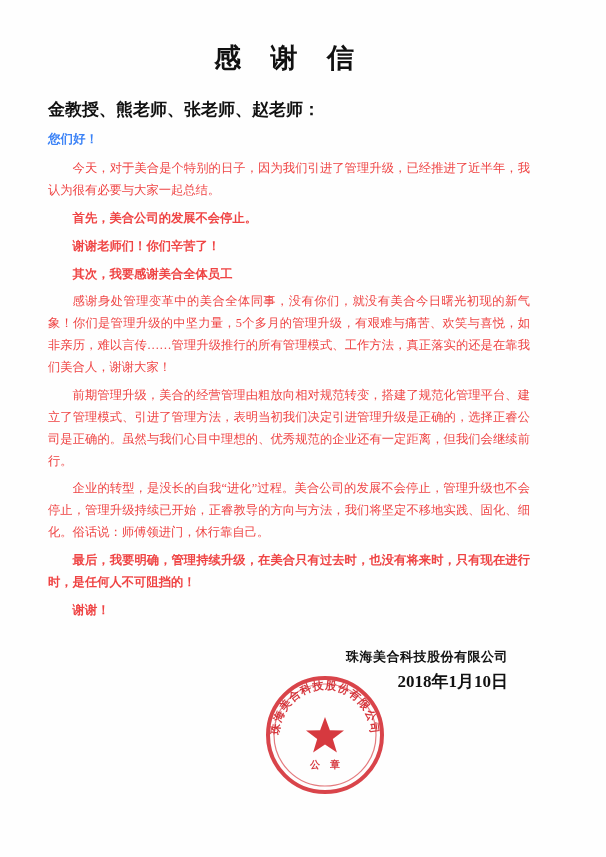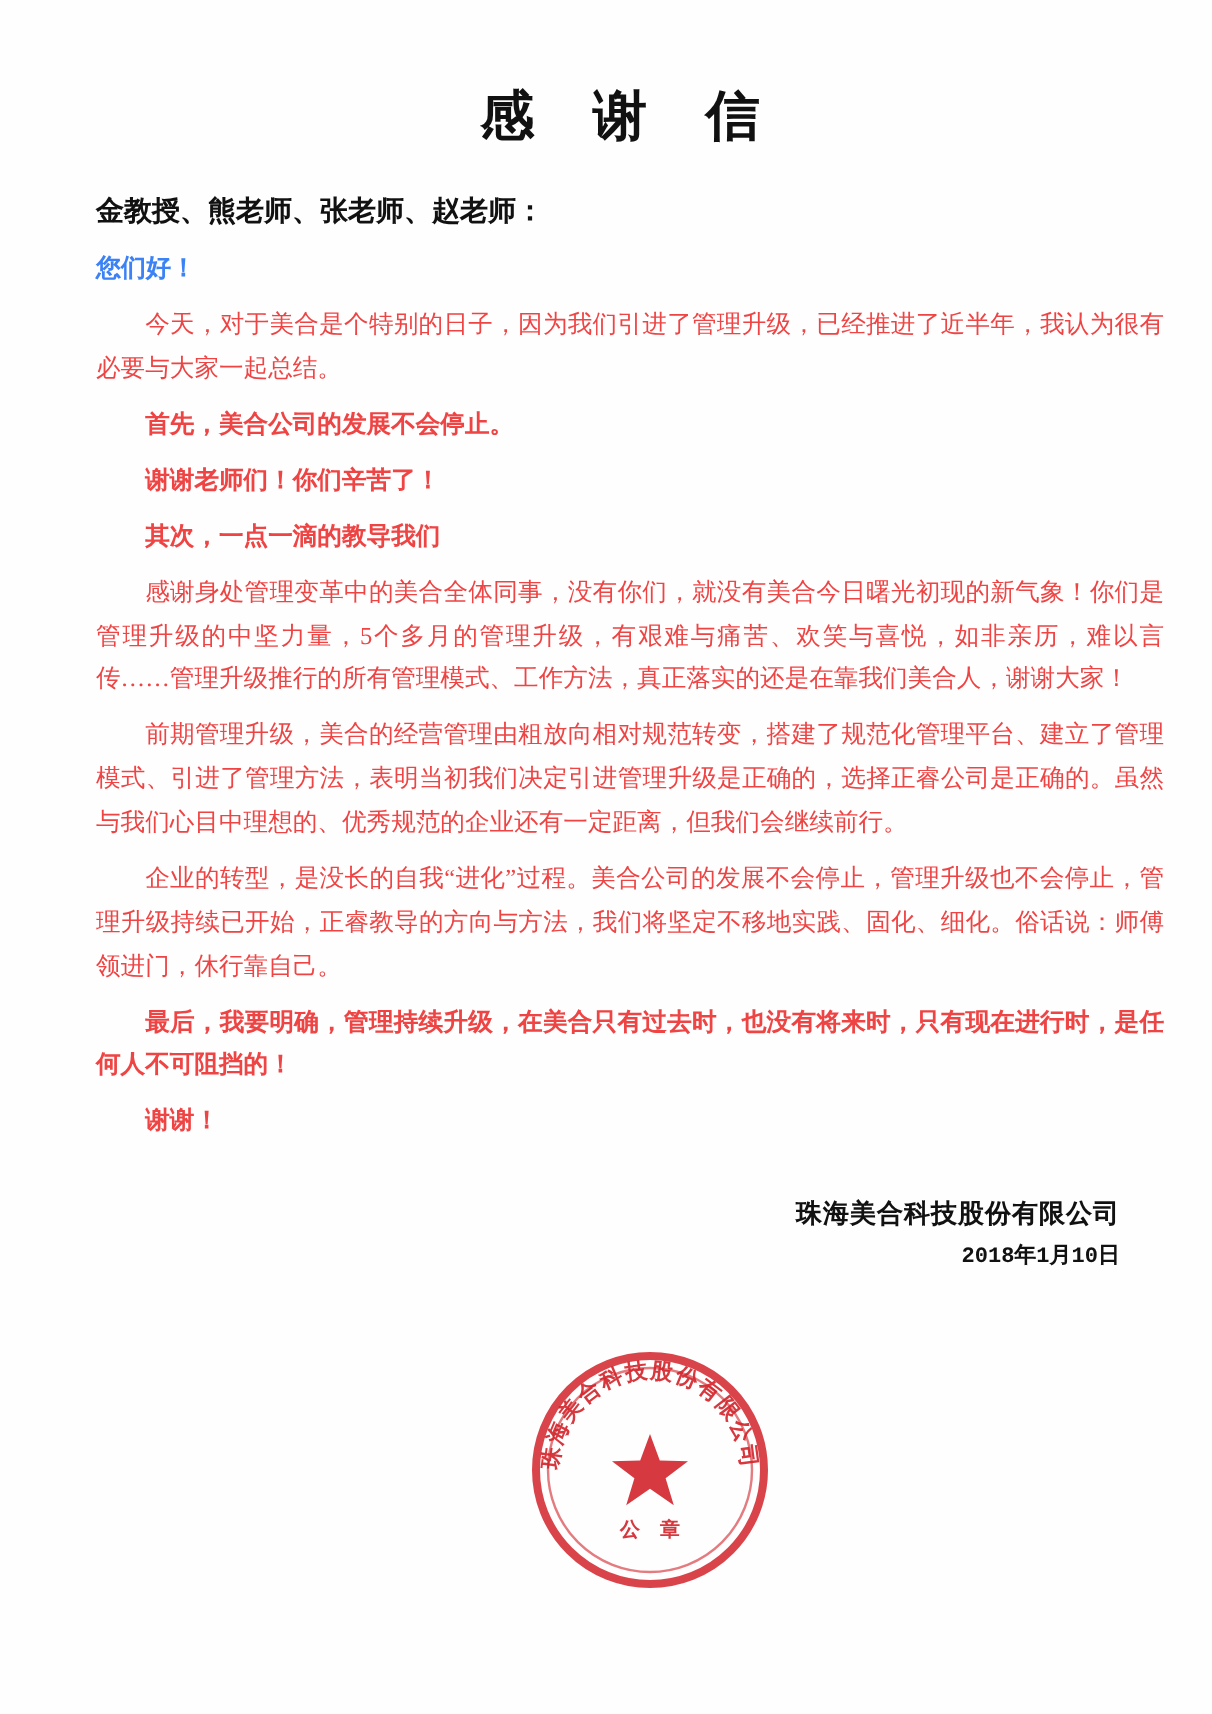--- a/index.html
+++ b/index.html
@@ -13,34 +13,34 @@
     font-family: "Liberation Serif", "DejaVu Serif", serif;
     color: #1a1a1a;
     position: relative;
     overflow: hidden;
   }
   .page {
     position: relative;
     width: 606px;
     height: 857px;
     box-sizing: border-box;
-    padding: 34px 24px 20px 48px;
+    padding: 34px 76px 20px 48px;
     background: #fefefe;
   }
   .doc-title {
     text-align: center;
     font-size: 27px;
     font-weight: bold;
     letter-spacing: 10px;
     margin: 6px 0 18px 0;
     color: #111;
     font-family: "DejaVu Serif", "Liberation Serif", serif;
   }
   .salutation {
-    font-size: 14px;
+    font-size: 17px;
     font-weight: bold;
     line-height: 1.9;
     margin: 0 0 2px 0;
     color: #111;
   }
   .greeting {
     font-size: 12.5px;
     font-weight: bold;
     line-height: 1.9;
     margin: 0 0 6px 0;
@@ -73,24 +73,23 @@
     position: relative;
   }
   .company-name {
     font-size: 13px;
     font-weight: bold;
     letter-spacing: 0.5px;
     color: #111;
     margin-bottom: 4px;
   }
   .sign-date {
-    font-size: 11px;
+    font-size: 17px;
     font-weight: bold;
     color: #111;
-    font-family: Liberation Mono, monospace;
   }
   
   .seal {
     position: absolute;
     left: 262px;
     top: 672px;
     width: 126px;
     height: 126px;
     pointer-events: none;
   }
@@ -119,21 +118,21 @@
   <div class="doc-title">感 谢 信</div>
 
   <div class="salutation">金教授、熊老师、张老师、赵老师：</div>
   <div class="greeting">您们好！</div>
 
   <p class="body-para">今天，对于美合是个特别的日子，因为我们引进了管理升级，已经推进了近半年，我认为很有必要与大家一起总结。</p>
   <p class="body-para bold">首先，美合公司的发展不会停止。</p>
 
 
   <p class="body-para bold">谢谢老师们！你们辛苦了！</p>
-  <p class="body-para bold">其次，一点一滴的教导我们</p>
+  <p class="body-para bold">其次，我要感谢美合全体员工</p>
   <p class="body-para">感谢身处管理变革中的美合全体同事，没有你们，就没有美合今日曙光初现的新气象！你们是管理升级的中坚力量，5个多月的管理升级，有艰难与痛苦、欢笑与喜悦，如非亲历，难以言传……管理升级推行的所有管理模式、工作方法，真正落实的还是在靠我们美合人，谢谢大家！</p>
   <p class="body-para">前期管理升级，美合的经营管理由粗放向相对规范转变，搭建了规范化管理平台、建立了管理模式、引进了管理方法，表明当初我们决定引进管理升级是正确的，选择正睿公司是正确的。虽然与我们心目中理想的、优秀规范的企业还有一定距离，但我们会继续前行。</p>
   <p class="body-para">企业的转型，是没长的自我“进化”过程。美合公司的发展不会停止，管理升级也不会停止，管理升级持续已开始，正睿教导的方向与方法，我们将坚定不移地实践、固化、细化。俗话说：师傅领进门，休行靠自己。</p>
   <p class="body-para bold">最后，我要明确，管理持续升级，在美合只有过去时，也没有将来时，只有现在进行时，是任何人不可阻挡的！</p>
   <p class="body-para bold">谢谢！</p>
 
   <div class="signature-block">
     <div class="company-name">珠海美合科技股份有限公司</div>
     <div class="sign-date">2018年1月10日</div>
   </div>

